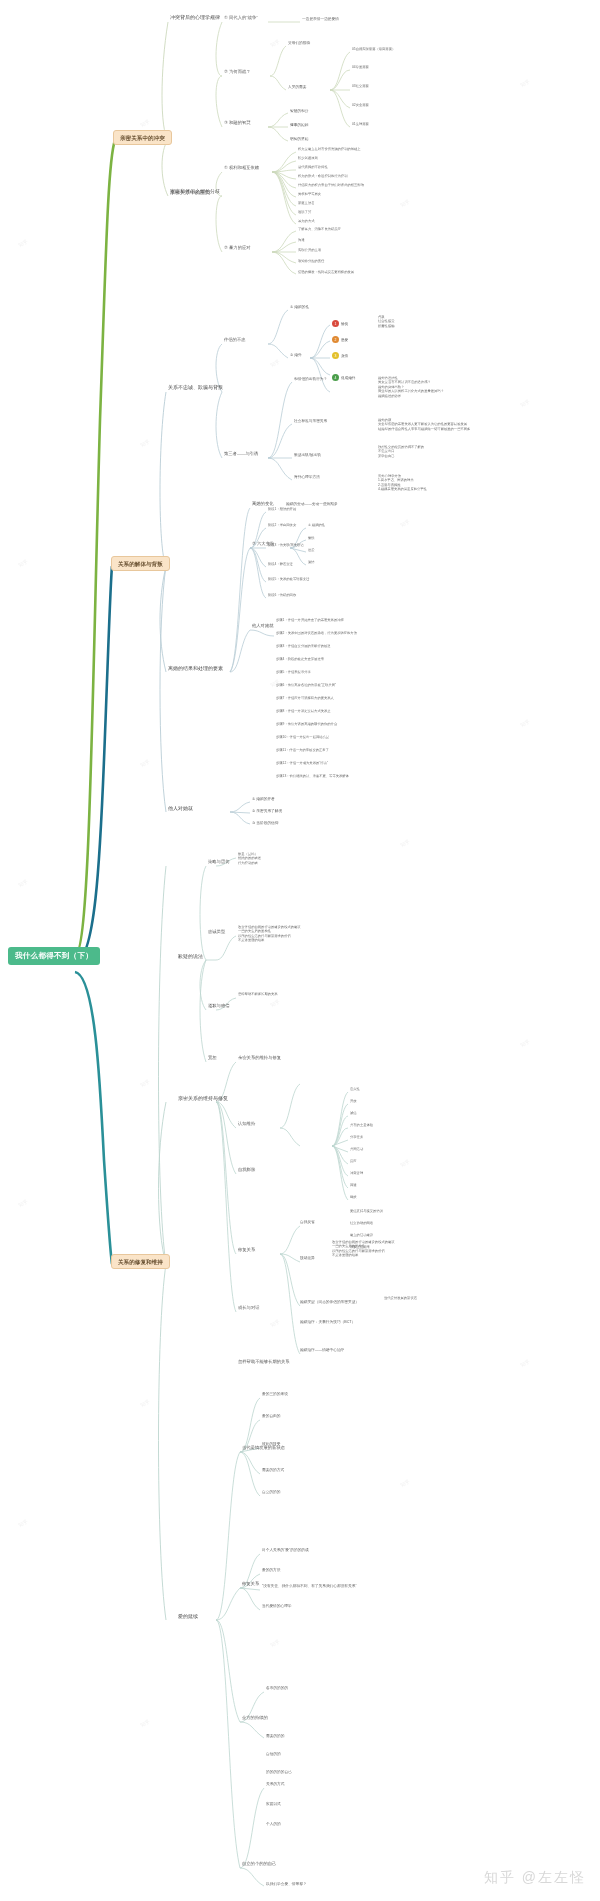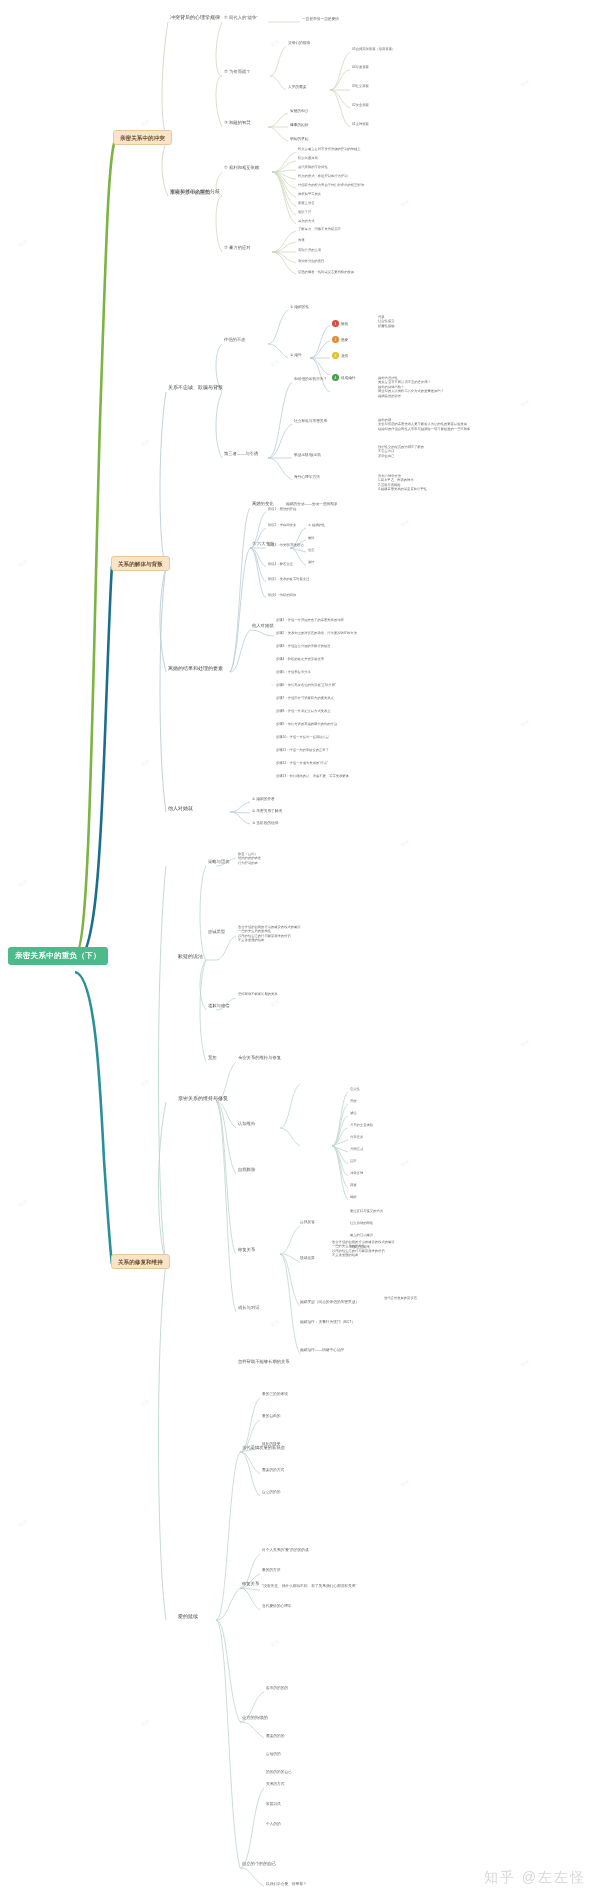--- a/index.html
+++ b/index.html
@@ -242,21 +242,21 @@
     <path d="M240 1588 C 250 1588, 250 1578, 260 1574" stroke="#bdd6cf" stroke-width="0.8" fill="none"></path>
     <path d="M240 1588 L260 1590" stroke="#bdd6cf" stroke-width="0.8" fill="none"></path>
     <path d="M240 1588 C 250 1588, 250 1604, 260 1610" stroke="#bdd6cf" stroke-width="0.8" fill="none"></path>
 
     <path d="M240 1722 C 252 1722, 252 1698, 264 1692" stroke="#bdd6cf" stroke-width="0.8" fill="none"></path>
     <path d="M240 1722 C 252 1722, 252 1730, 264 1738" stroke="#bdd6cf" stroke-width="0.8" fill="none"></path>
     <path d="M240 1868 C 252 1868, 252 1800, 264 1788" stroke="#bdd6cf" stroke-width="0.8" fill="none"></path>
     <path d="M240 1868 C 252 1868, 252 1880, 264 1886" stroke="#bdd6cf" stroke-width="0.8" fill="none"></path>
   </svg>
 
-  <div class="node root" style="left:8px; top:947px;">亲密关系中的重负（下）</div>
+  <div class="node root" style="left:8px; top:947px;">我什么都得不到（下）</div>
 
   <div class="node branch" style="left:113px; top:130px;">亲密关系中的冲突</div>
   <div class="node branch" style="left:111px; top:556px;">关系的解体与背叛</div>
   <div class="node branch" style="left:111px; top:1254px;">关系的修复和维持</div>
 
   <div class="node l2" style="left:170px; top:15px;">冲突背后的心理学规律</div>
   <div class="node l2" style="left:170px; top:189px;">家庭和伴侣之间的分歧</div>
 
   <div class="node l3" style="left:224px; top:16px;">① 同代人的“战争”</div>
   <div class="node l3" style="left:224px; top:70px;">② 为何而战？</div>

